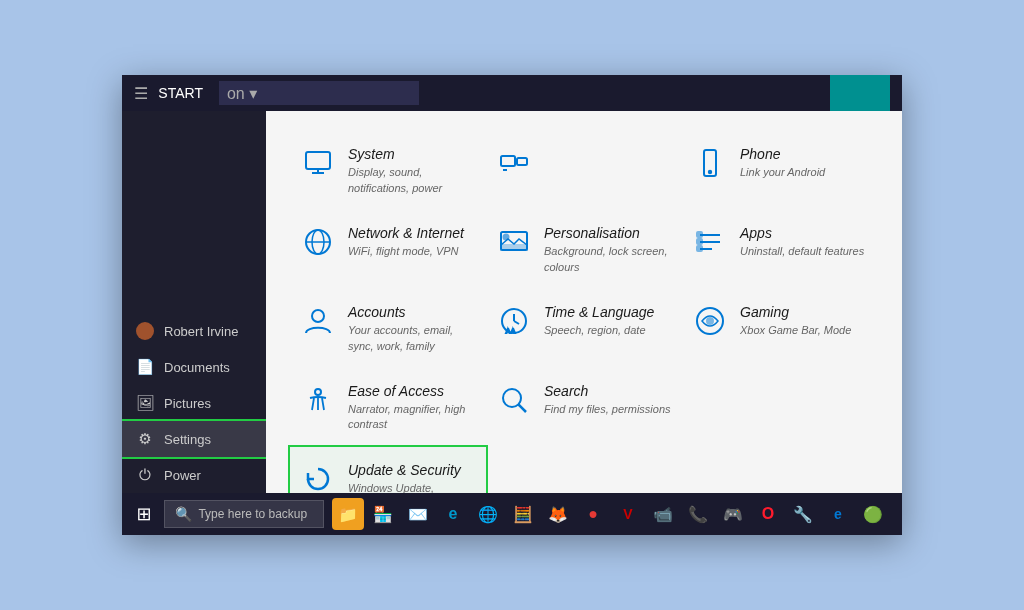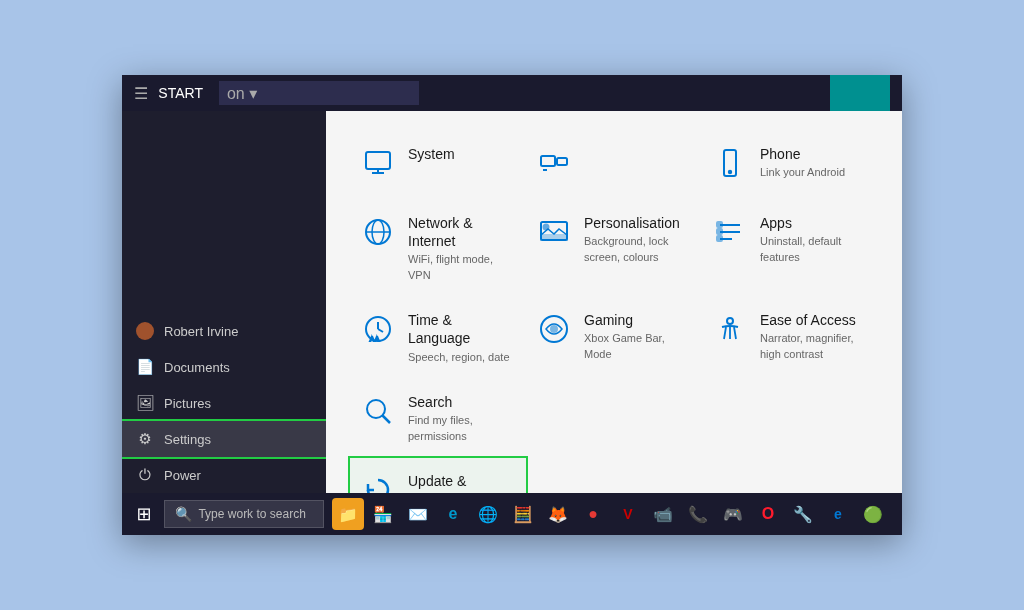--- a/index.html
+++ b/index.html
@@ -47,21 +47,21 @@
       width: 60px;
       height: 36px;
       background: #009090;
     }
     .main-area {
       display: flex;
       flex: 1;
       overflow: hidden;
     }
     .sidebar {
-      width: 204px;
+      width: 144px;
       background: #1e1e2e;
       display: flex;
       flex-direction: column;
       padding-top: 8px;
       flex-shrink: 0;
       justify-content: flex-end;
     }
     .sidebar-spacer {
       flex: 1;
     }
@@ -123,20 +123,21 @@
     .setting-icon svg {
       width: 32px;
       height: 32px;
       fill: none;
       stroke: #0078d4;
       stroke-width: 2;
     }
     .setting-text {
       display: flex;
       flex-direction: column;
+      font-style: italic;
     }
     .setting-name {
       font-size: 14px;
       color: #1a1a1a;
       font-weight: 400;
       line-height: 1.3;
     }
     .setting-desc {
       font-size: 11px;
       color: #666;
@@ -240,20 +241,21 @@
           <div class="setting-item">
             <div class="setting-icon">
               <svg viewBox="0 0 32 32">
                   <rect x="4" y="5" width="24" height="17" rx="2" stroke="#0078d4" stroke-width="2"></rect>
                   <line x1="10" y1="26" x2="22" y2="26" stroke="#0078d4" stroke-width="2"></line>
                   <line x1="16" y1="22" x2="16" y2="26" stroke="#0078d4" stroke-width="2"></line>
                 </svg>
             </div>
             <div class="setting-text">
               <span class="setting-name">System</span>
+              <span class="setting-desc">Display, sound, notifications, power</span>
             </div>
           </div>
 
           <div class="setting-item">
             <div class="setting-icon">
               <svg viewBox="0 0 32 32">
                   <rect x="3" y="9" width="14" height="10" rx="1.5" stroke="#0078d4" stroke-width="2"></rect>
                   <rect x="19" y="11" width="10" height="7" rx="1.5" stroke="#0078d4" stroke-width="2"></rect>
                   <line x1="5" y1="23" x2="9" y2="23" stroke="#0078d4" stroke-width="2"></line>
                 </svg>
@@ -312,20 +314,32 @@
                   <rect x="3" y="13" width="5" height="5" rx="1" fill="#0078d4" opacity="0.5"></rect>
                   <rect x="3" y="20" width="5" height="5" rx="1" fill="#0078d4" opacity="0.5"></rect>
                 </svg>
             </div>
             <div class="setting-text">
               <span class="setting-name">Apps</span>
               <span class="setting-desc">Uninstall, default features</span>
             </div>
           </div>
 
+          <div class="setting-item">
+            <div class="setting-icon">
+              <svg viewBox="0 0 32 32">
+                  <circle cx="16" cy="11" r="6" stroke="#0078d4" stroke-width="2"></circle>
+                  <path d="M4 28 C4 21 28 21 28 28" stroke="#0078d4" stroke-width="2" fill="none"></path>
+                </svg>
+            </div>
+            <div class="setting-text">
+              <span class="setting-name">Accounts</span>
+              <span class="setting-desc">Your accounts, email, sync, work, family</span>
+            </div>
+          </div>
 
           <div class="setting-item">
             <div class="setting-icon">
               <svg viewBox="0 0 32 32">
                   <circle cx="16" cy="16" r="12" stroke="#0078d4" stroke-width="2"></circle>
                   <line x1="16" y1="9" x2="16" y2="16" stroke="#0078d4" stroke-width="2"></line>
                   <line x1="16" y1="16" x2="21" y2="19" stroke="#0078d4" stroke-width="2"></line>
                   <text x="8" y="28" font-size="6" fill="#0078d4" font-family="Arial">A A</text>
                 </svg>
             </div>
@@ -391,21 +405,21 @@
           </div>
 
         </div>
       </div>
     </div>
 
     <div class="taskbar">
       <div class="taskbar-start">⊞</div>
       <div class="taskbar-search">
         <span style="color:#aaa;font-size:14px;">🔍</span>
-        <span style="color:#bbb;font-size:12px;">Type work to search</span>
+        <span style="color:#bbb;font-size:12px;">Type here to backup</span>
       </div>
       <div class="taskbar-icons">
         <div class="taskbar-icon" style="background:#f0a020;border-radius:4px;font-size:16px;">📁</div>
         <div class="taskbar-icon" style="font-size:16px;">🏪</div>
         <div class="taskbar-icon" style="font-size:16px;">✉️</div>
         <div class="taskbar-icon" style="color:#0099cc;font-size:16px;font-weight:bold;font-family:Arial;">e</div>
         <div class="taskbar-icon" style="font-size:16px;">🌐</div>
         <div class="taskbar-icon" style="font-size:16px;">🧮</div>
         <div class="taskbar-icon" style="font-size:16px;">🦊</div>
         <div class="taskbar-icon" style="font-size:16px;color:#e53935;">●</div>

